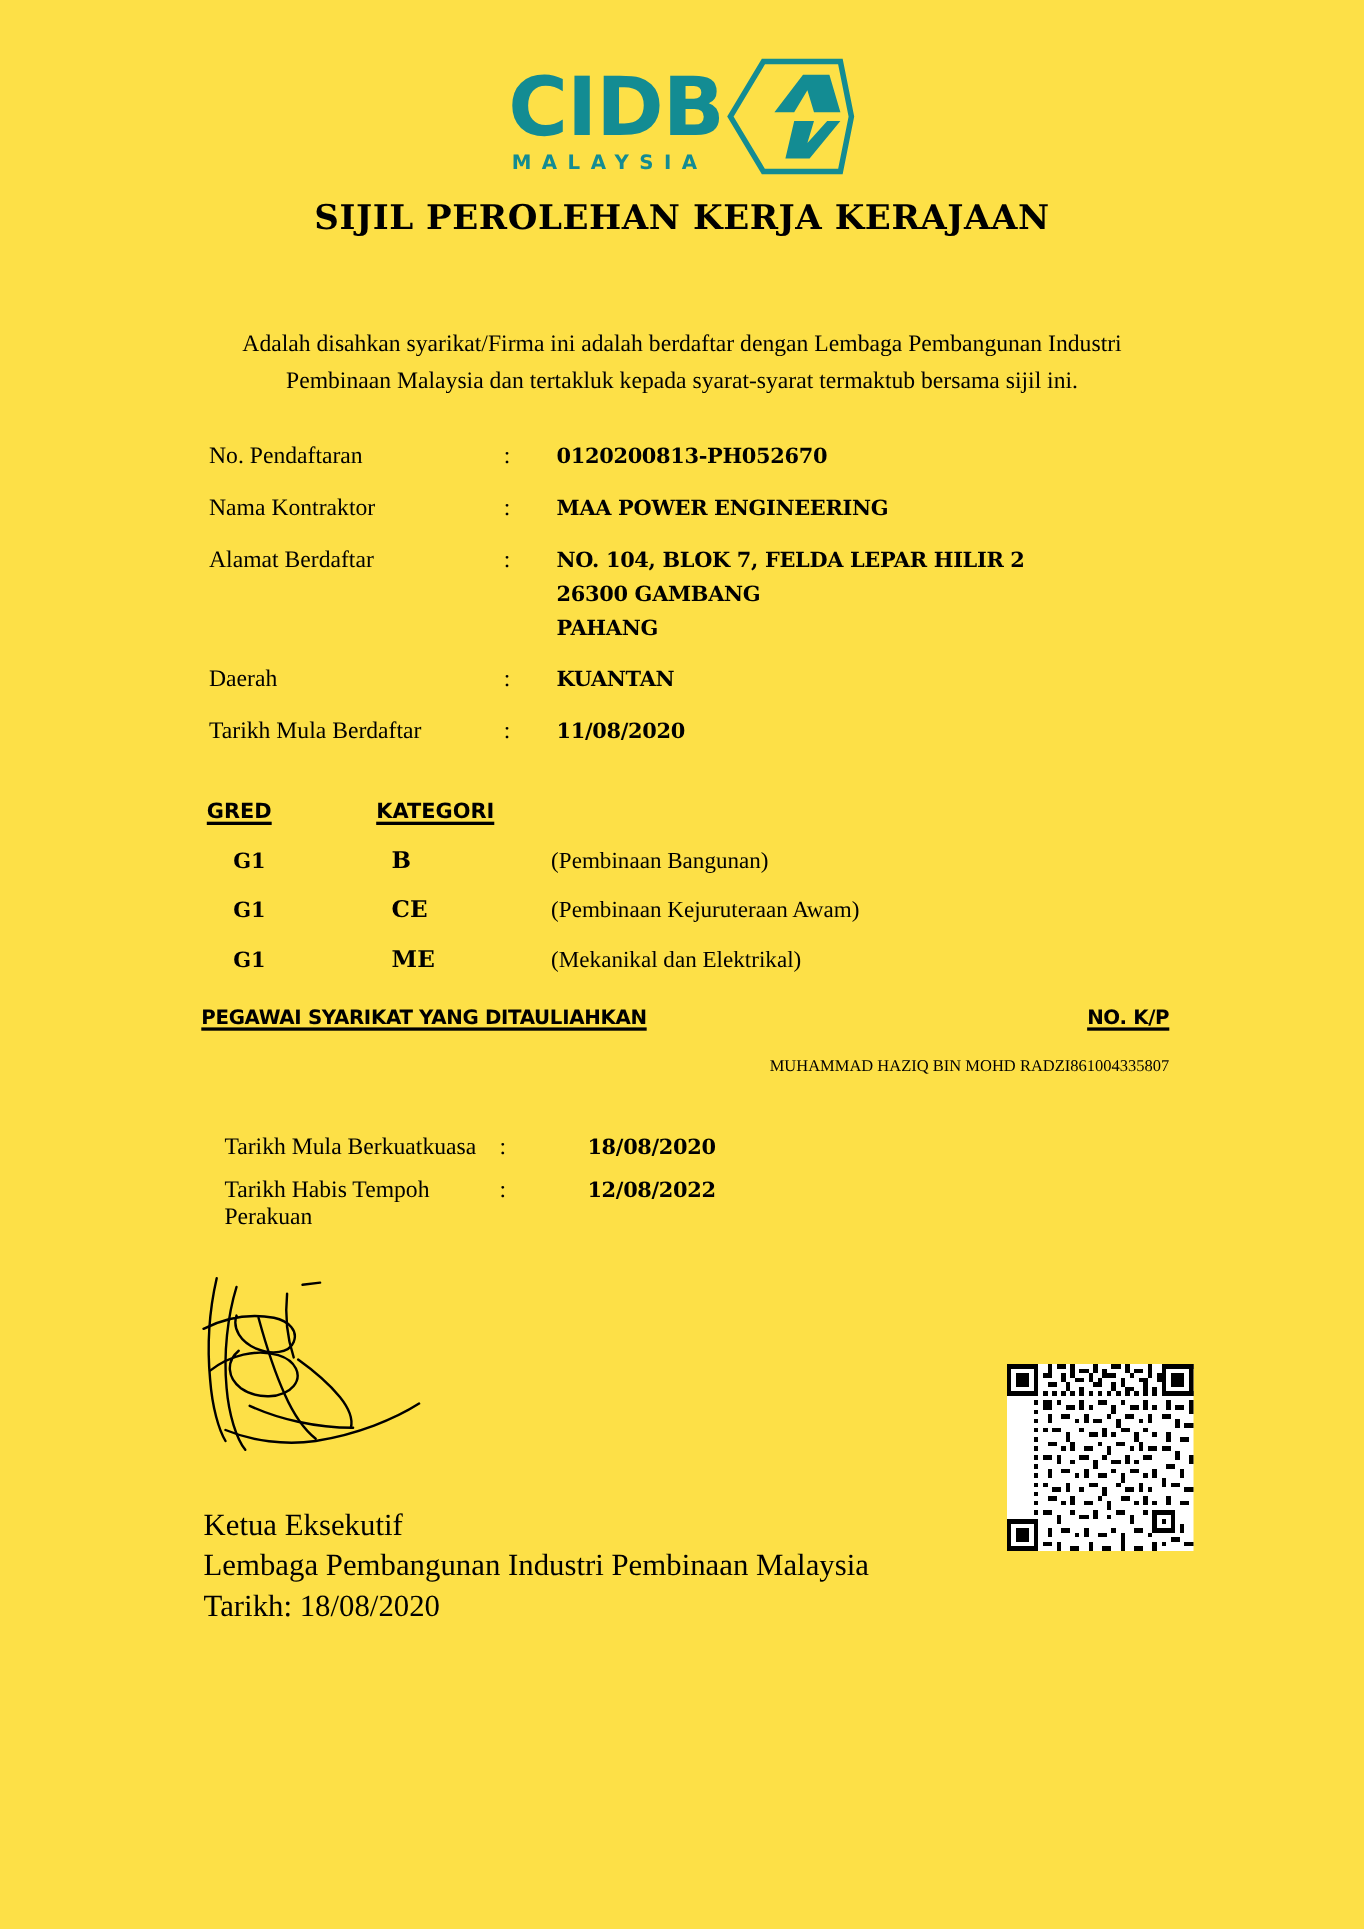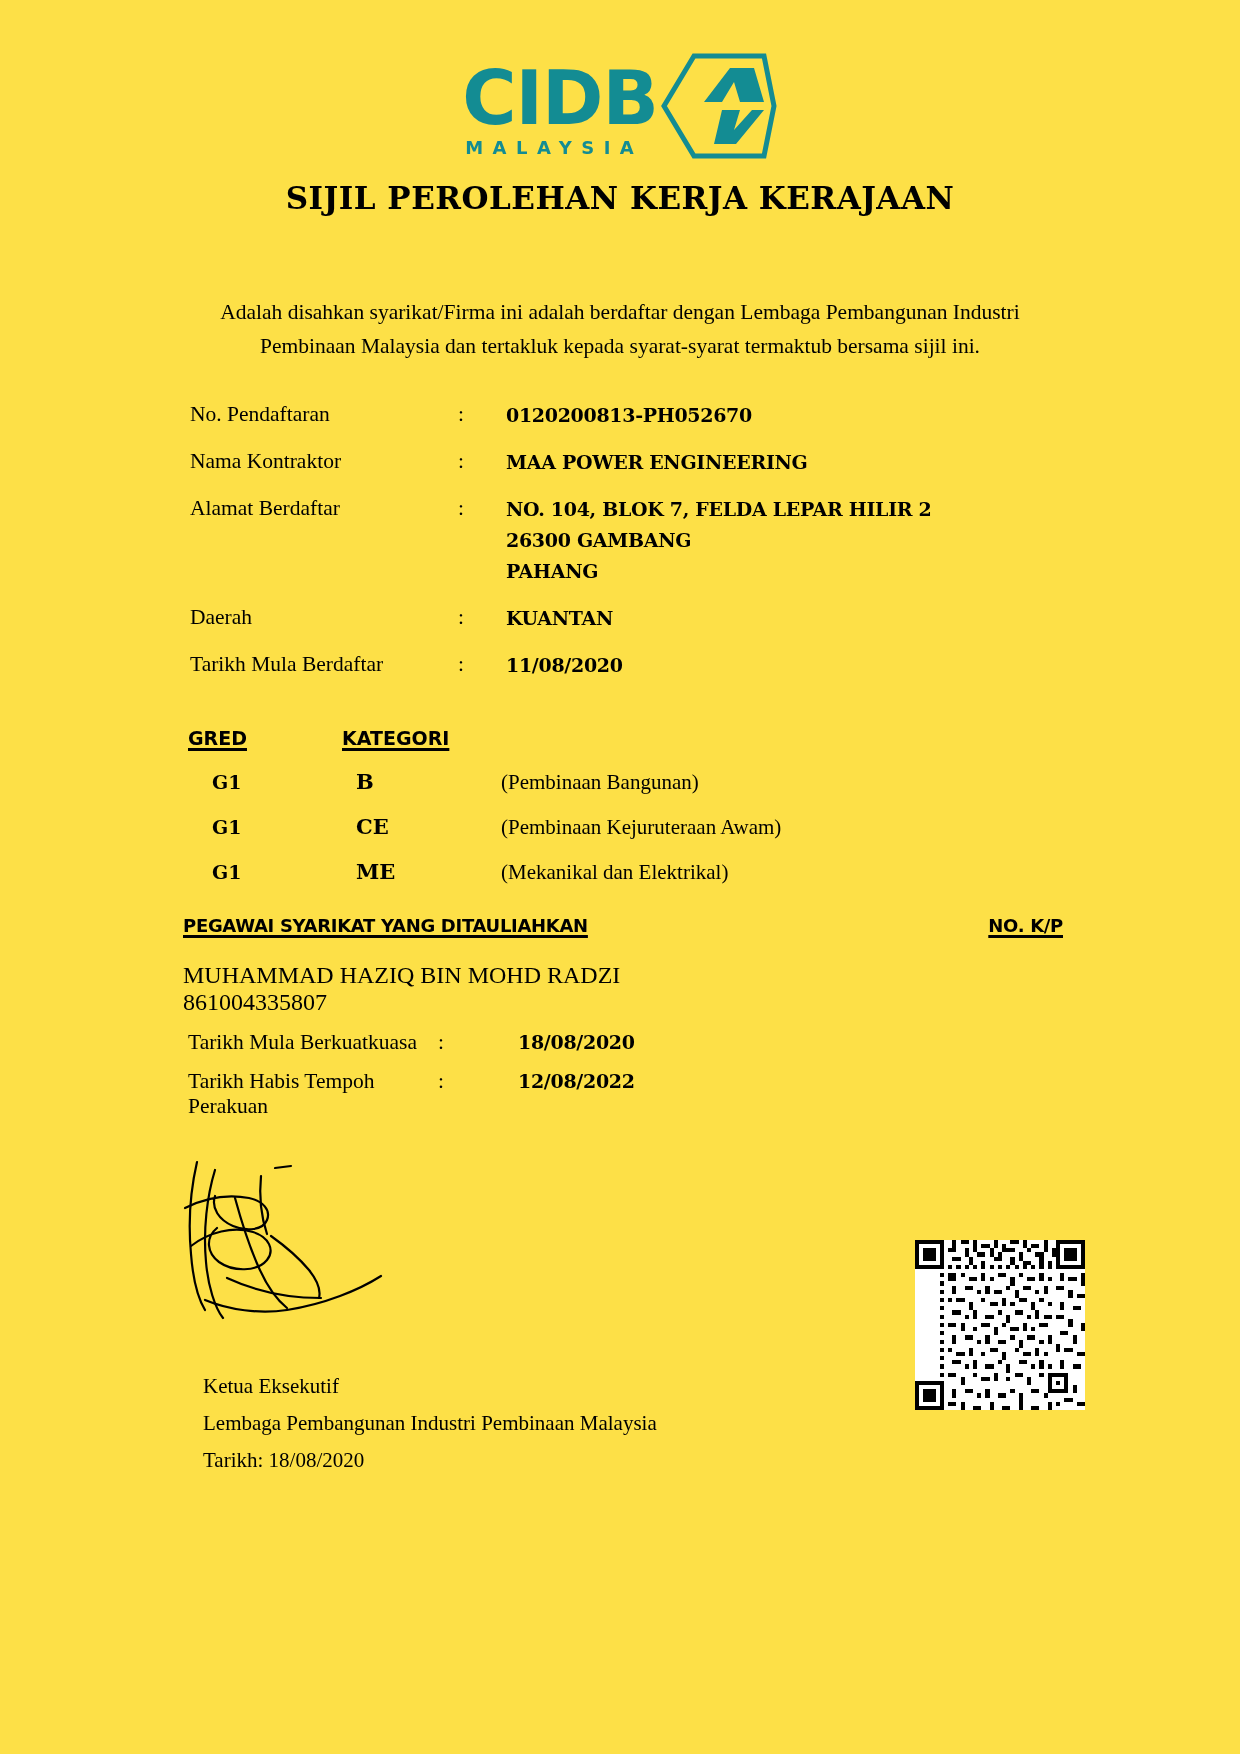--- a/index.html
+++ b/index.html
@@ -186,29 +186,28 @@
     text-decoration-thickness: 3px;
     letter-spacing: -0.3px;
   }
   .officer-row {
     position: absolute;
     top: 962px;
     left: 183px;
     width: 880px;
     display: flex;
     justify-content: flex-end;
-    font-size: 24px;
-    flex-direction: column;
+    font-size: 15px;
   }
 
   
   .eff-dates {
     position: absolute;
     top: 1030px;
-    left: 188px;
+    left: 204px;
     width: 700px;
   }
   .eff-row {
     display: flex;
     align-items: baseline;
     margin-bottom: 14px;
   }
   .eff-label {
     width: 250px;
     font-size: 21.5px;
@@ -228,23 +227,23 @@
   .signature {
     position: absolute;
     top: 1150px;
     left: 175px;
     width: 260px;
     height: 200px;
   }
   .sig-footer {
     position: absolute;
     top: 1368px;
-    left: 203px;
+    left: 185px;
     width: 620px;
-    font-size: 21px;
+    font-size: 28px;
     line-height: 37px;
   }
   .sig-footer div { white-space: nowrap; }
 
   
   .qr {
     position: absolute;
     top: 1240px;
     left: 915px;
     width: 170px;

